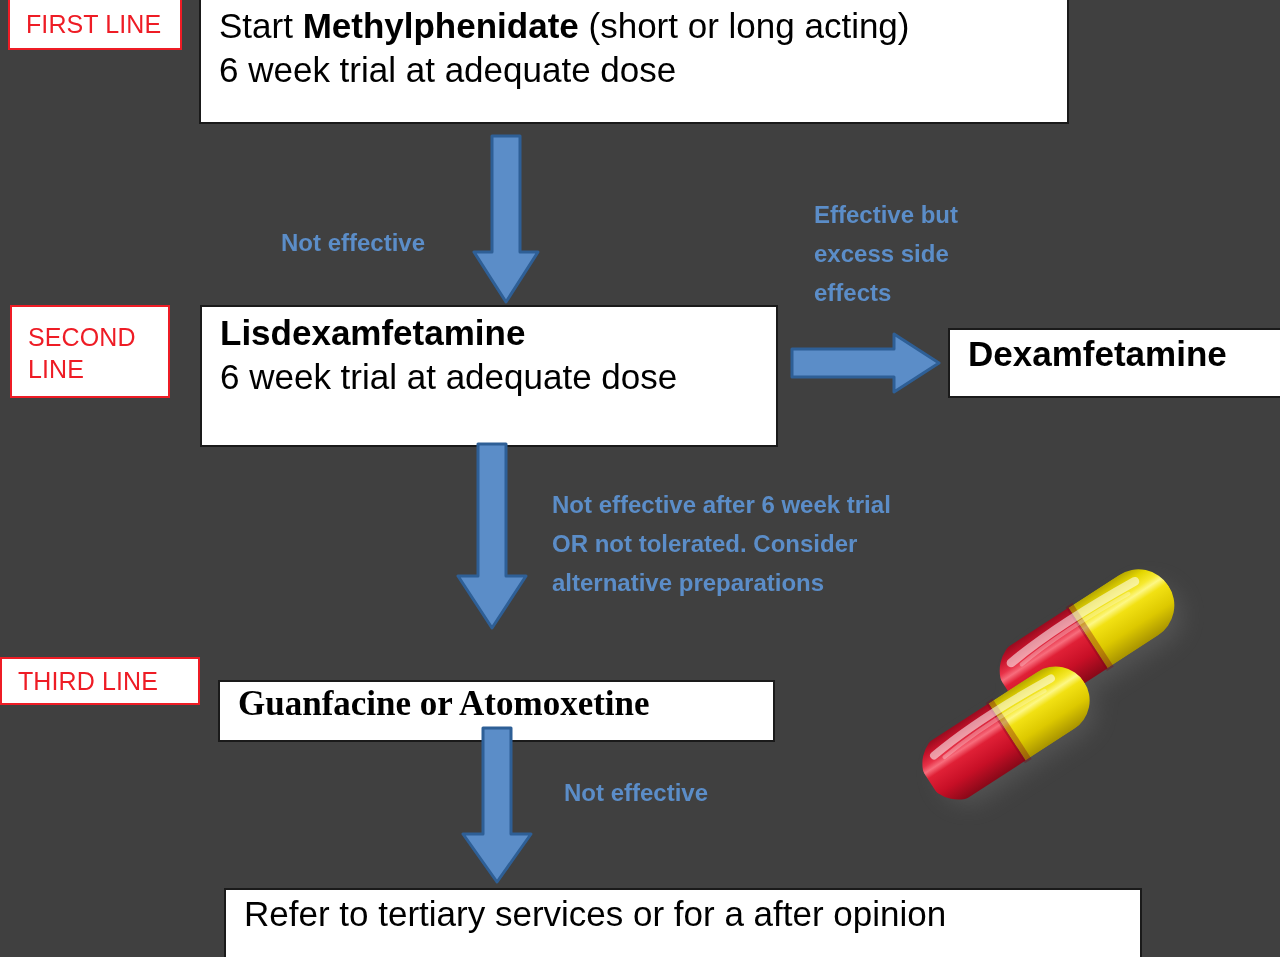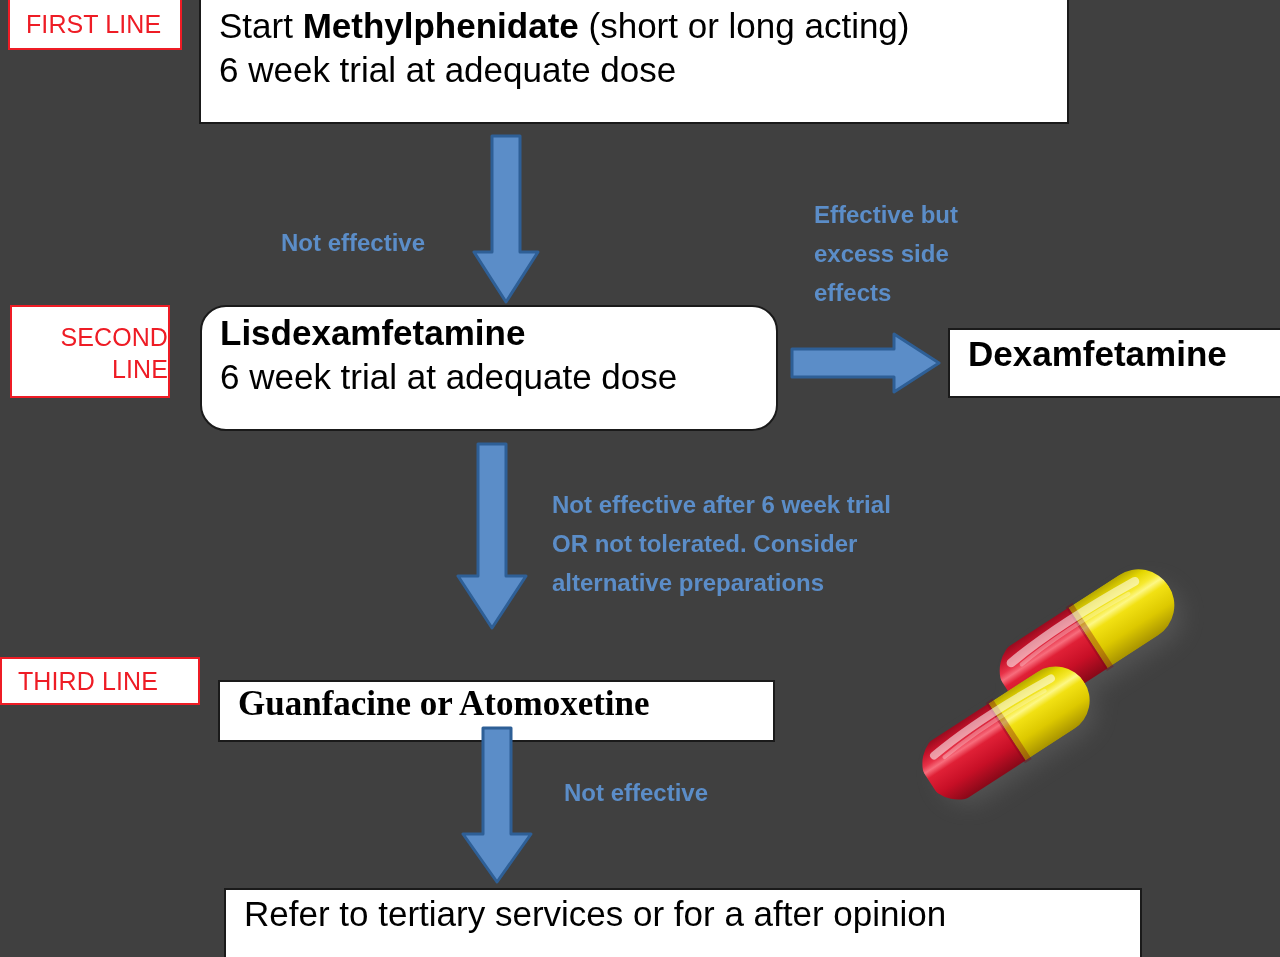--- a/index.html
+++ b/index.html
@@ -29,21 +29,20 @@
     font-size: 25px;
     line-height: 1.22;
     display: flex;
     align-items: center;
     padding-left: 16px;
     letter-spacing: 0.1px;
   }
   .stage-label.multi {
     display: block;
     padding-top: 14px;
-    text-align: right;
   }
 
   
   .tx-box {
     position: absolute;
     border: 2px solid #1a1a1a;
     background: #ffffff;
     box-sizing: border-box;
     color: #000000;
     padding: 4px 0 0 18px;
@@ -105,21 +104,21 @@
 
   <div class="edge-label" style="left:814px; top:196px; width:220px;">Effective but
 excess side
 effects</div>
 
   <div class="stage-label multi" style="left:10px; top:305px; width:160px; height:93px;">
     <span style="white-space:pre-line; display:block; line-height:1.28;">SECOND
 LINE</span>
   </div>
 
-  <div class="tx-box" style="left:200px; top:305px; width:578px; height:126px;border-radius:26px;">
+  <div class="tx-box" style="left:200px; top:305px; width:578px; height:142px;">
     <div class="tx-line bold-all">Lisdexamfetamine</div>
     <div class="tx-line">6 week trial at adequate dose</div>
   </div>
 
   <div class="arrow" style="left:790px; top:332px;">
     <svg width="152" height="62" viewBox="0 0 152 62" aria-hidden="true">
       <polygon points="2,17 104,17 104,2 149,31 104,60 104,45 2,45" fill="#5b8dc8" stroke="#2e5f96" stroke-width="3" stroke-linejoin="round"></polygon>
     </svg>
   </div>
 

